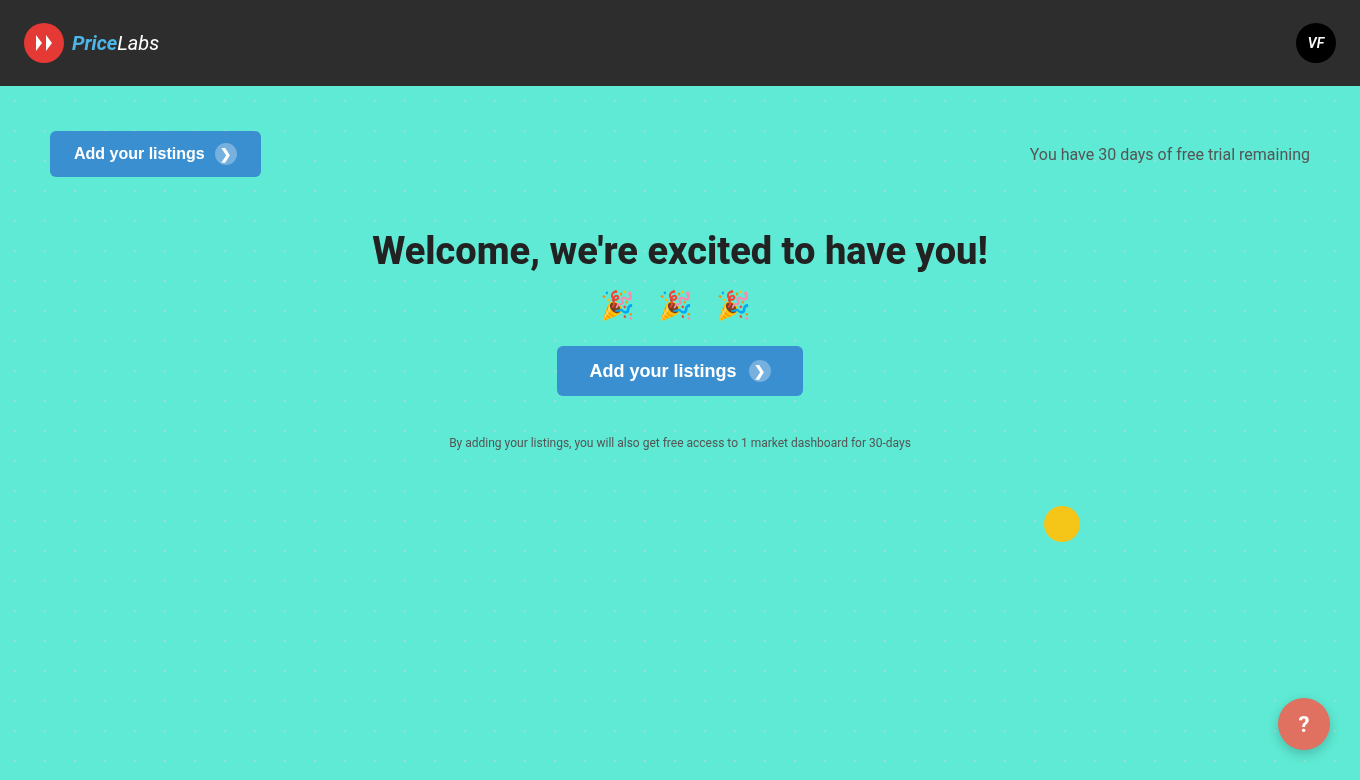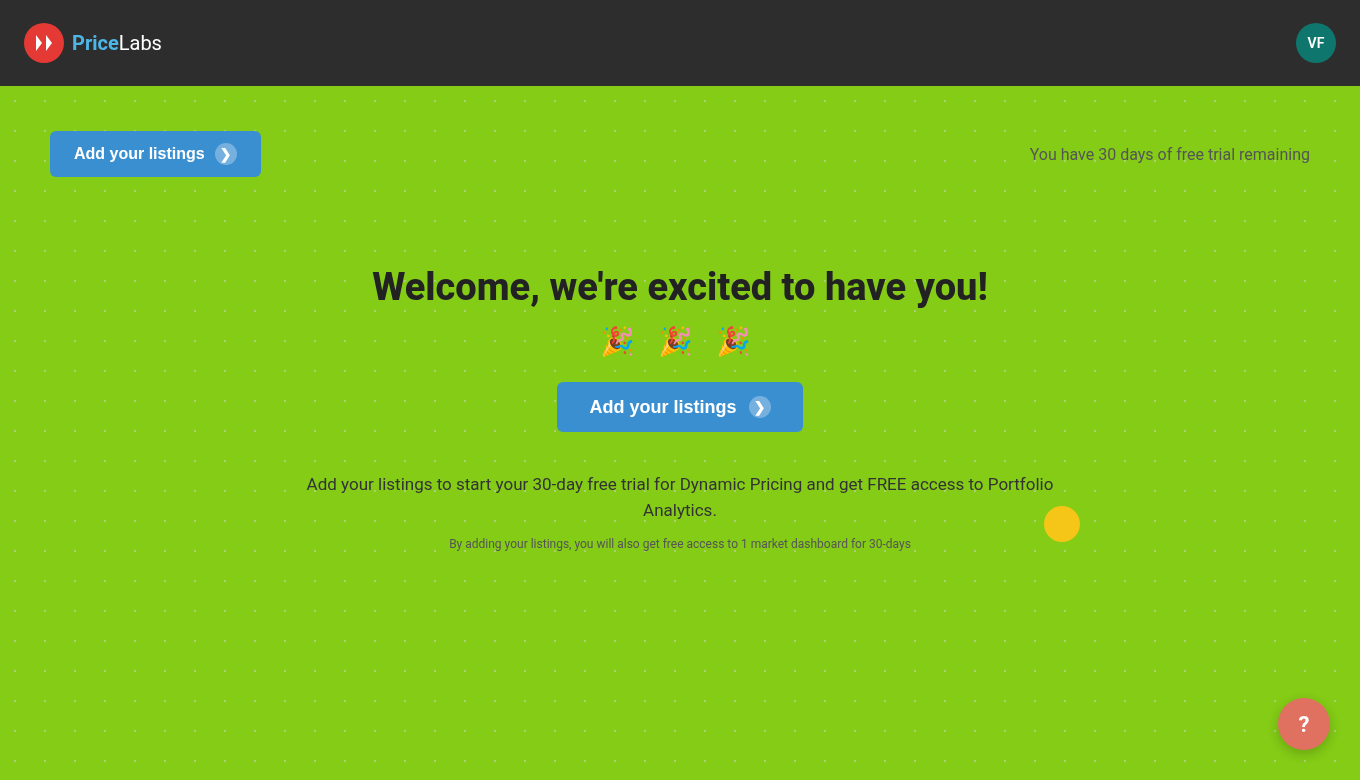--- a/index.html
+++ b/index.html
@@ -18,20 +18,21 @@
 
     
     .header {
       width: 100%;
       height: 86px;
       background: #2d2d2d;
       display: flex;
       align-items: center;
       justify-content: space-between;
       padding: 0 24px;
+      font-style: italic;
     }
 
     .logo-container {
       display: flex;
       align-items: center;
       gap: 8px;
     }
 
     .logo-icon {
       width: 40px;
@@ -53,36 +54,36 @@
     }
 
     .logo-text span {
       color: #4db6e8;
       font-weight: 700;
     }
 
     .user-avatar {
       width: 40px;
       height: 40px;
-      background: #0f766e;
+      background: #000000;
       border-radius: 50%;
       display: flex;
       align-items: center;
       justify-content: center;
       color: white;
       font-size: 14px;
       font-weight: 600;
       cursor: pointer;
     }
 
     
     .main-content {
       width: 100%;
       height: 694px;
-      background: #84cc16;
+      background: #5eead4;
       position: relative;
       overflow: hidden;
     }
 
     
     .bg-pattern {
       position: absolute;
       top: 0;
       left: 0;
       width: 100%;
@@ -134,21 +135,21 @@
     }
 
     
     .welcome-section {
       position: relative;
       z-index: 10;
       display: flex;
       flex-direction: column;
       align-items: center;
       justify-content: center;
-      margin-top: 68px;
+      margin-top: 32px;
       text-align: center;
       padding: 0 4px;
     }
 
     .welcome-title {
       font-size: 38px;
       font-weight: 800;
       color: #222;
       margin-bottom: 16px;
     }
@@ -259,21 +260,20 @@
     <span class="trial-text">You have 30 days of free trial remaining</span>
   </div>
 
   <div class="welcome-section">
     <h1 class="welcome-title">Welcome, we're excited to have you!</h1>
     <div class="party-emojis">🎉 🎉 🎉</div>
     <button class="add-listings-btn-center">
       <span>Add your listings</span>
       <span class="btn-arrow">❯</span>
     </button>
-    <p class="description-main">Add your listings to start your 30-day free trial for Dynamic Pricing and get FREE access to Portfolio Analytics.</p>
     <p class="description-sub">By adding your listings, you will also get free access to 1 market dashboard for 30-days</p>
   </div>
 
   <div class="yellow-circle"></div>
 
   <div class="help-button">
     <span>?</span>
   </div>
 </div>
 

